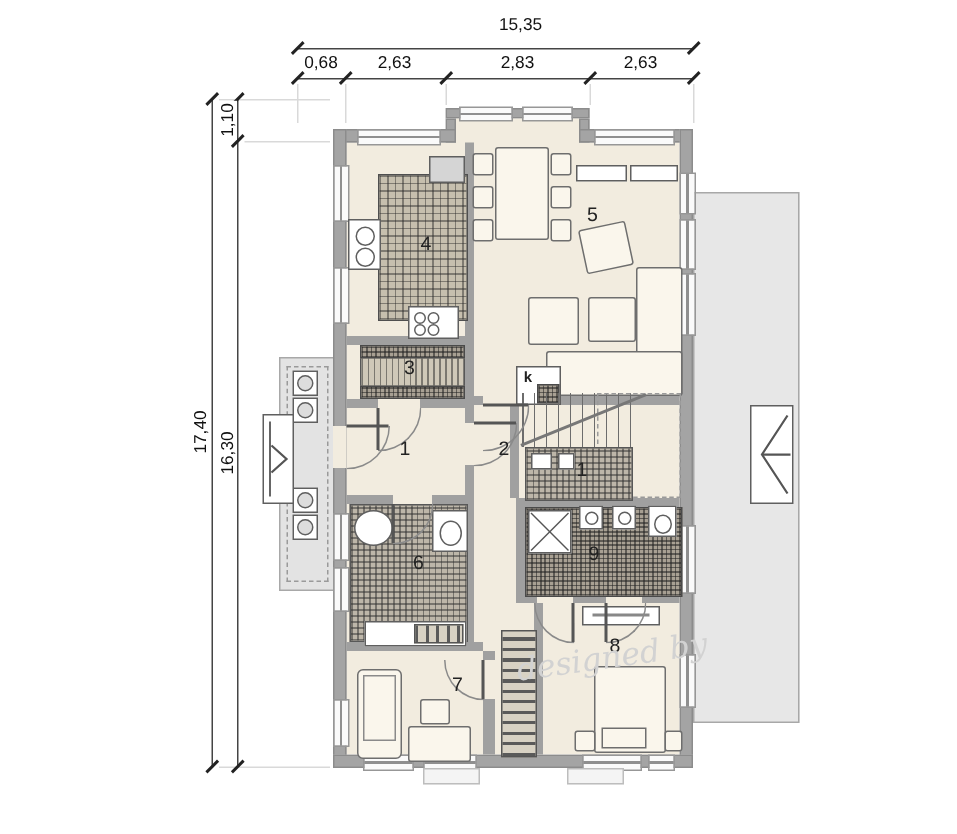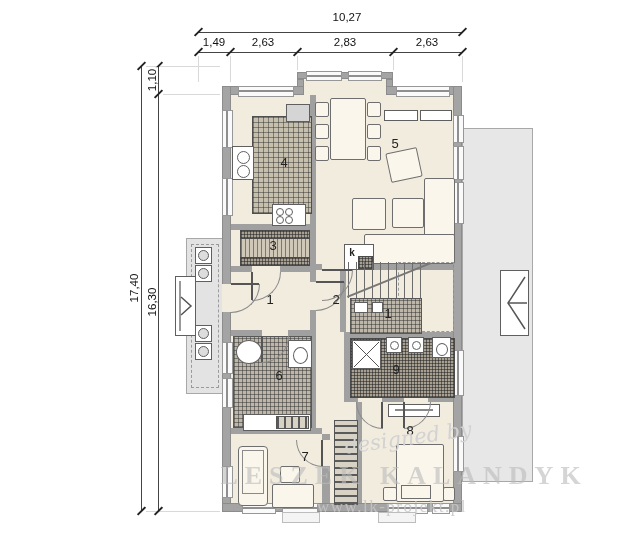--- a/index.html
+++ b/index.html
@@ -56,26 +56,26 @@
            letter-spacing:7px;color:rgba(188,188,188,.62);}
   .wm-site{font-family:"Liberation Serif",serif;font-size:17px;letter-spacing:1.5px;
            color:rgba(198,198,198,.85);}
   svg{display:block;}
 </style>
 </head>
 <body>
 
 <div class="stage">
 
-  <div class="dimtext" style="left:347px;top:17px">10,27</div>
+  <div class="dimtext" style="left:347px;top:17px">15,35</div>
   <div class="dimline" style="left:198px;top:32px;width:264px;height:1px"></div>
   <div class="tick" style="left:193px;top:31px"></div>
   <div class="tick" style="left:457px;top:31px"></div>
 
-  <div class="dimtext" style="left:214px;top:42px">1,49</div>
+  <div class="dimtext" style="left:214px;top:42px">0,68</div>
   <div class="dimtext" style="left:263px;top:42px">2,63</div>
   <div class="dimtext" style="left:345px;top:42px">2,83</div>
   <div class="dimtext" style="left:427px;top:42px">2,63</div>
   <div class="dimline" style="left:198px;top:52px;width:264px;height:1px"></div>
   <div class="tick" style="left:193px;top:51px"></div>
   <div class="tick" style="left:225px;top:51px"></div>
   <div class="tick" style="left:292px;top:51px"></div>
   <div class="tick" style="left:388px;top:51px"></div>
   <div class="tick" style="left:457px;top:51px"></div>
 
@@ -301,16 +301,14 @@
   <div class="room-label" style="left:273px;top:245px">3</div>
   <div class="room-label" style="left:284px;top:162px">4</div>
   <div class="room-label" style="left:395px;top:143px">5</div>
   <div class="room-label" style="left:279px;top:375px">6</div>
   <div class="room-label" style="left:305px;top:456px">7</div>
   <div class="room-label" style="left:410px;top:430px">8</div>
   <div class="room-label" style="left:396px;top:369px">9</div>
   <div class="room-label" style="left:388px;top:313px">1</div>
 
   <div class="wm wm-script" style="left:408px;top:438px">designed by</div>
-  <div class="wm wm-caps" style="left:404px;top:476px">LESZEK KALANDYK</div>
-  <div class="wm wm-site" style="left:392px;top:507px">www.lk-projekt.pl</div>
 
 </div>
 
 </body></html>

